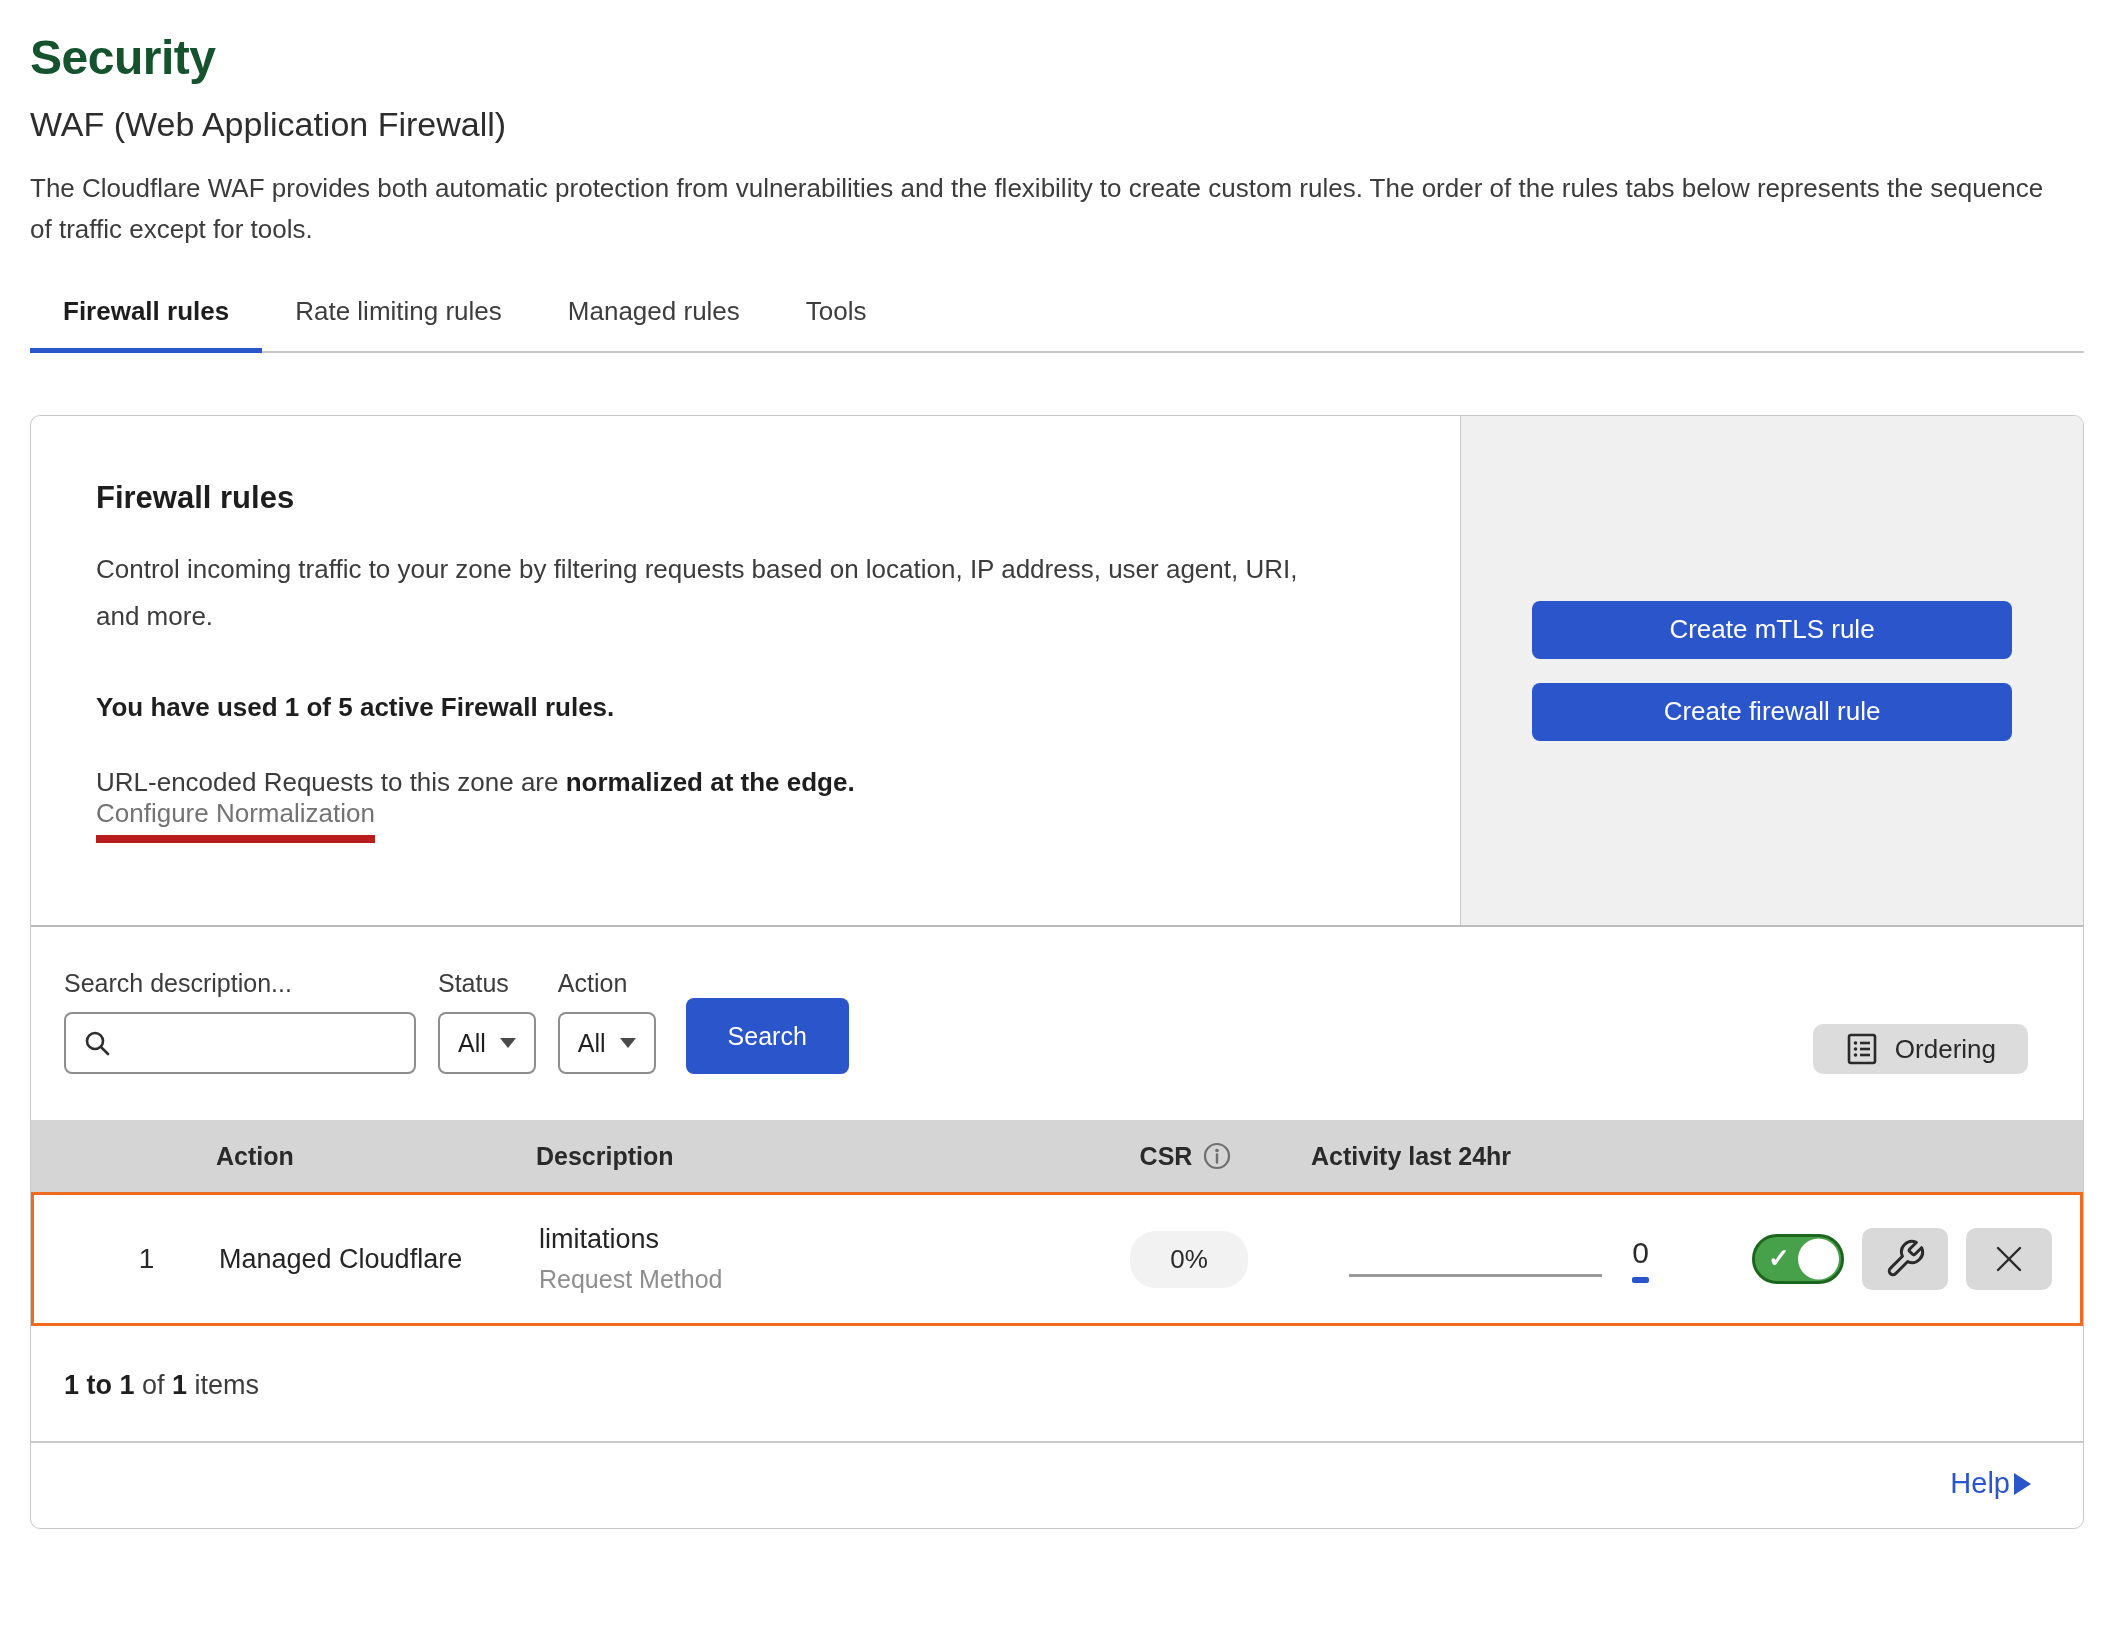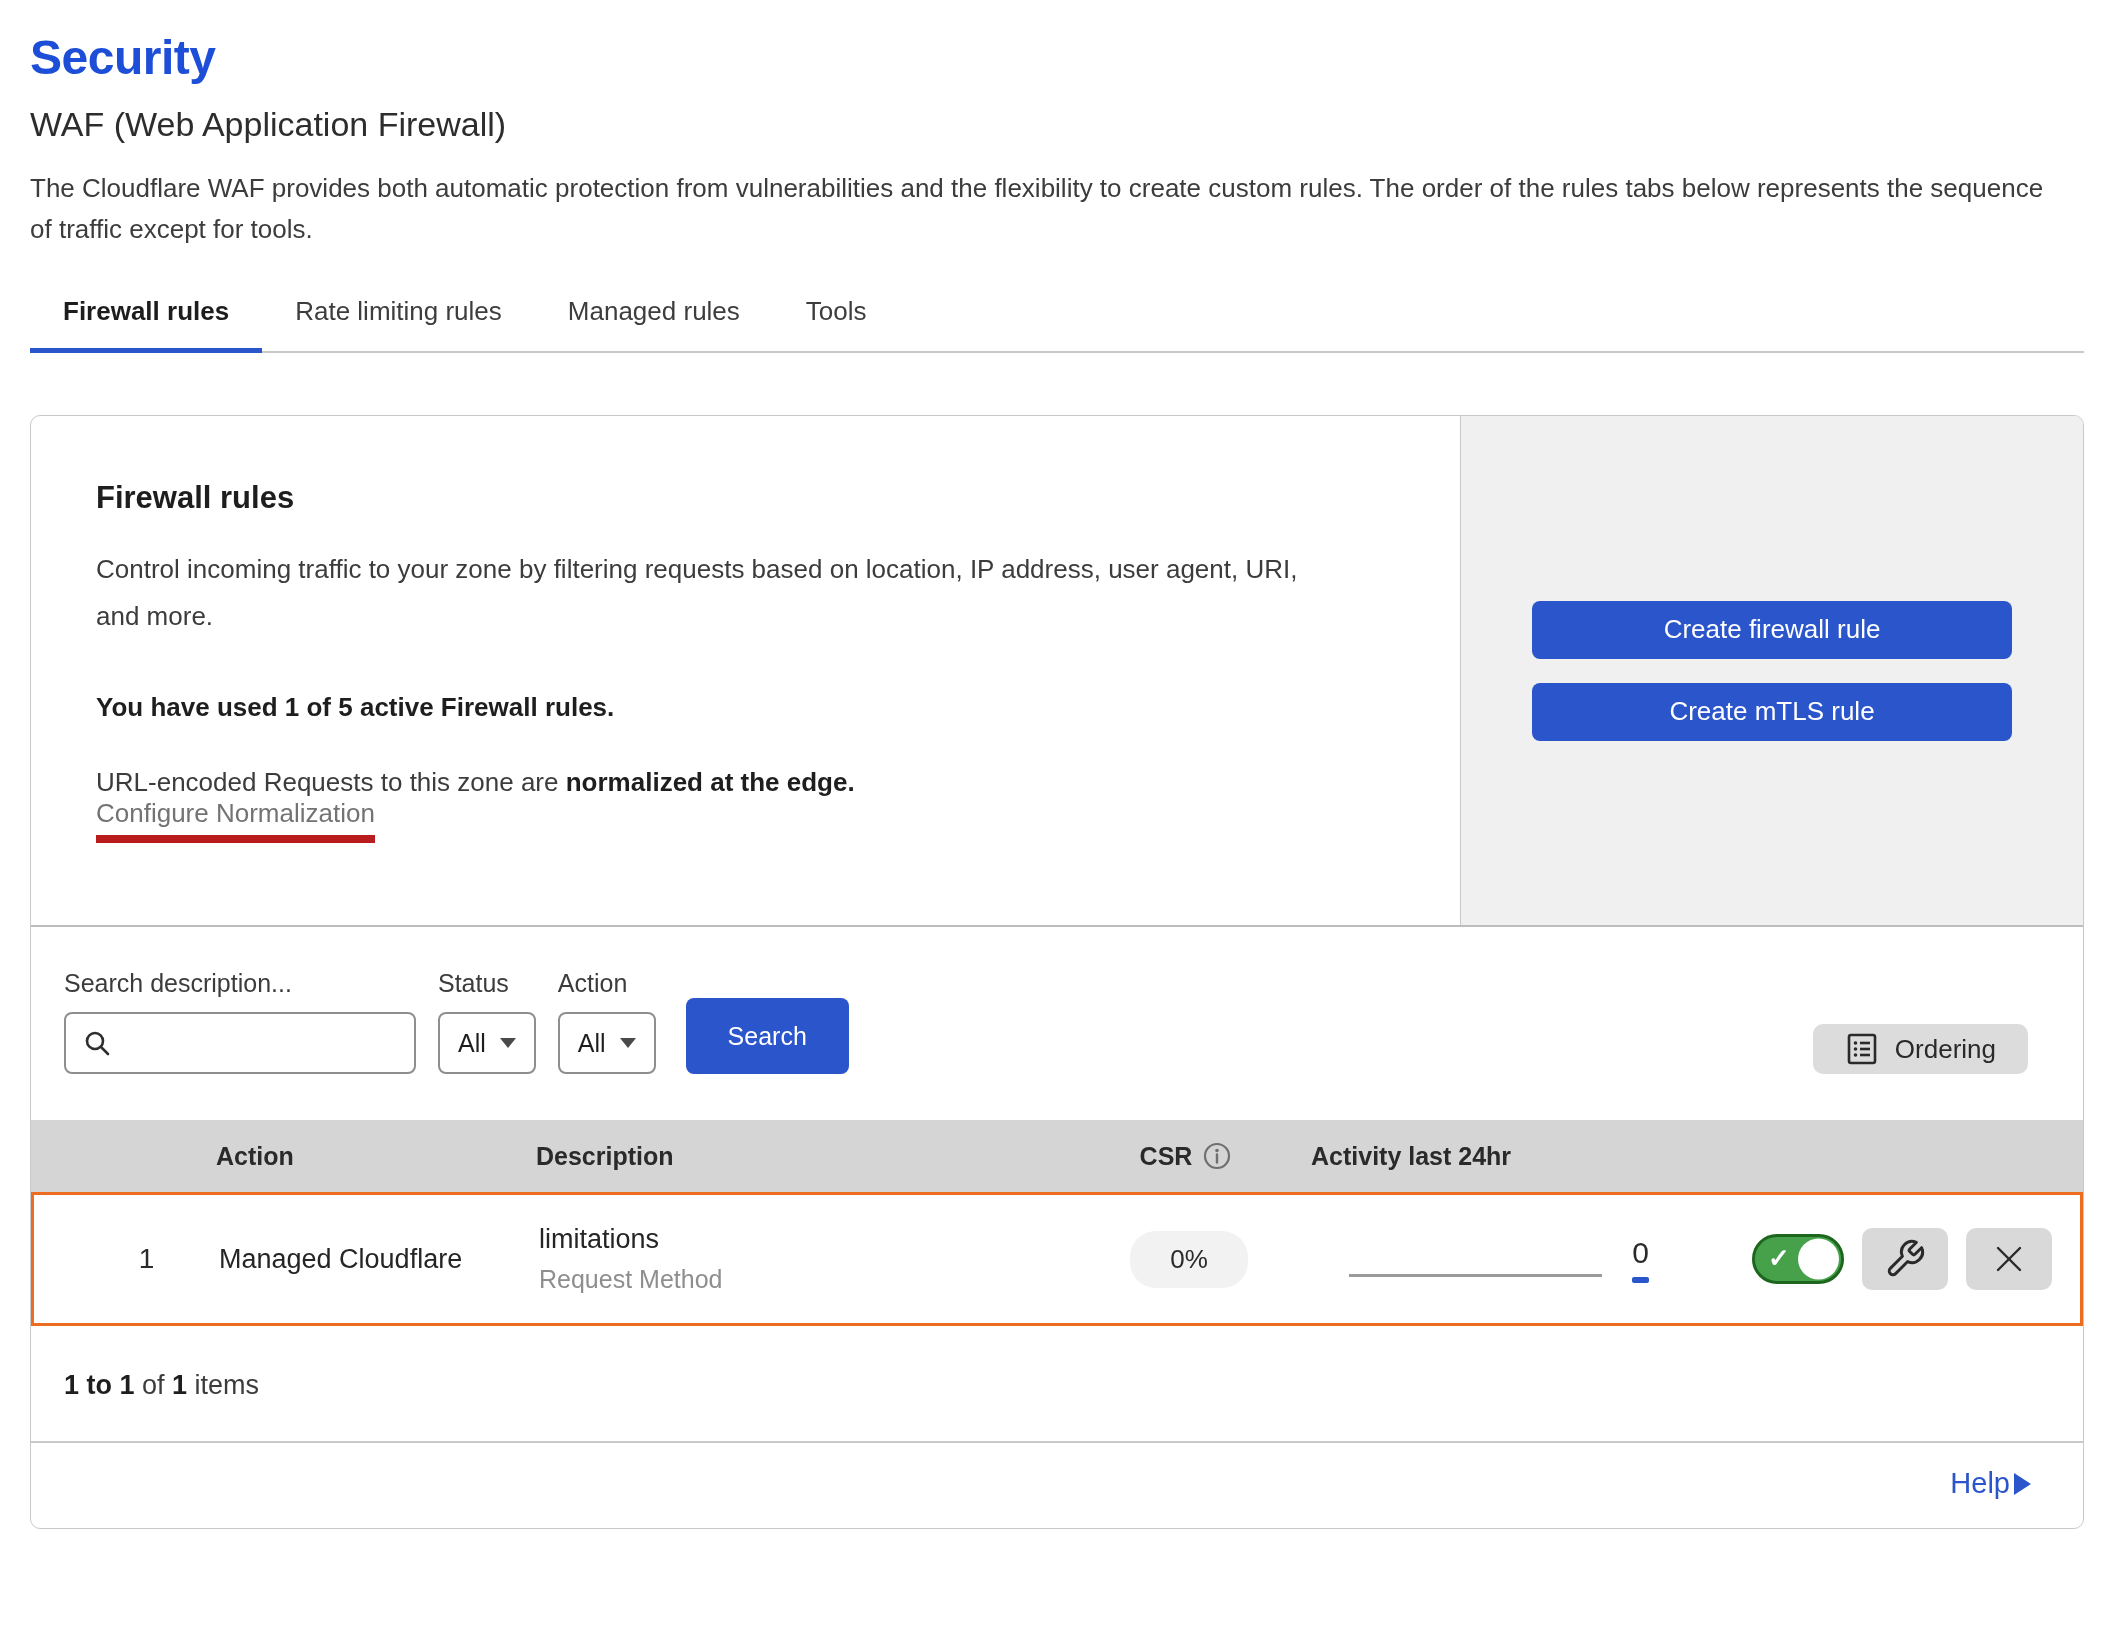--- a/index.html
+++ b/index.html
@@ -6,21 +6,21 @@
   html,body { background:#ffffff; }
   body {
     width: 2114px; height: 1638px;
     font-family: "Liberation Sans", sans-serif;
     color: #2e2e2e;
     overflow: hidden;
   }
   .wrap { padding: 30px 30px 0 30px; }
 
   
-  .page-title { font-size: 48px; font-weight: 700; color:#1d4ed8; letter-spacing: -0.5px; }
+  .page-title { font-size: 48px; font-weight: 700; color:#14532d; letter-spacing: -0.5px; }
   .page-subtitle { font-size: 34px; font-weight: 400; color:#2d2d2d; margin-top: 20px; }
   .page-desc { font-size: 26px; line-height: 1.58; color:#3c3c3c; margin-top: 24px; max-width: 2040px; }
 
   
   .tabs { display:flex; margin-top: 46px; border-bottom: 2px solid #c9c9c9; }
   .tab { padding: 0 33px 24px 33px; font-size: 26px; color:#3d3d3d; cursor:pointer; white-space:nowrap; }
   .tab.active { font-weight: 700; color:#1d1d1d; border-bottom: 5px solid #2b55ca; margin-bottom:-2px; padding-bottom: 21px; }
 
   
   .card { margin-top: 62px; border: 1px solid #c9c9c9; border-radius: 10px; overflow: hidden; background:#fff; }
@@ -115,22 +115,22 @@
 
     <div class="card-top">
       <div class="card-top-left">
         <div class="panel-title">Firewall rules</div>
         <div class="panel-desc">Control incoming traffic to your zone by filtering requests based on location, IP address, user agent, URI, and more.</div>
         <div class="usage-text">You have used 1 of 5 active Firewall rules.</div>
         <div class="norm-text"><span>URL-encoded Requests to this zone are </span><b>normalized at the edge.</b></div>
         <span class="config-link">Configure Normalization</span>
       </div>
       <div class="card-top-right">
+        <button class="btn-primary">Create mTLS rule</button>
         <button class="btn-primary">Create firewall rule</button>
-        <button class="btn-primary">Create mTLS rule</button>
       </div>
     </div>
 
     <div class="filter-bar">
       <div class="filter-left">
         <div class="field">
           <div class="field-label">Search description...</div>
           <div class="search-box">
             <span>
               <svg width="30" height="30" viewBox="0 0 30 30">

